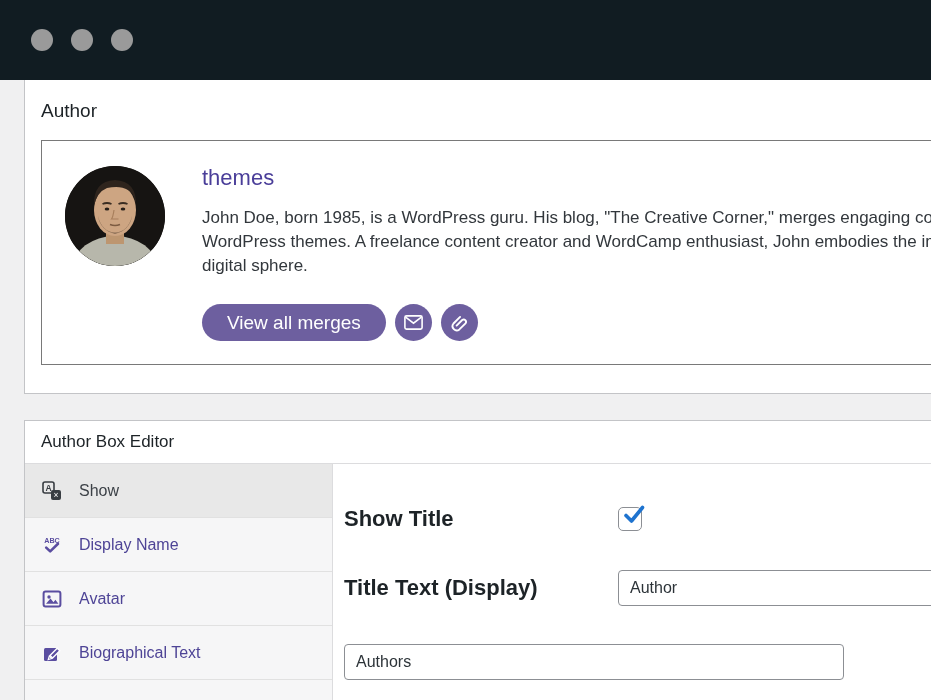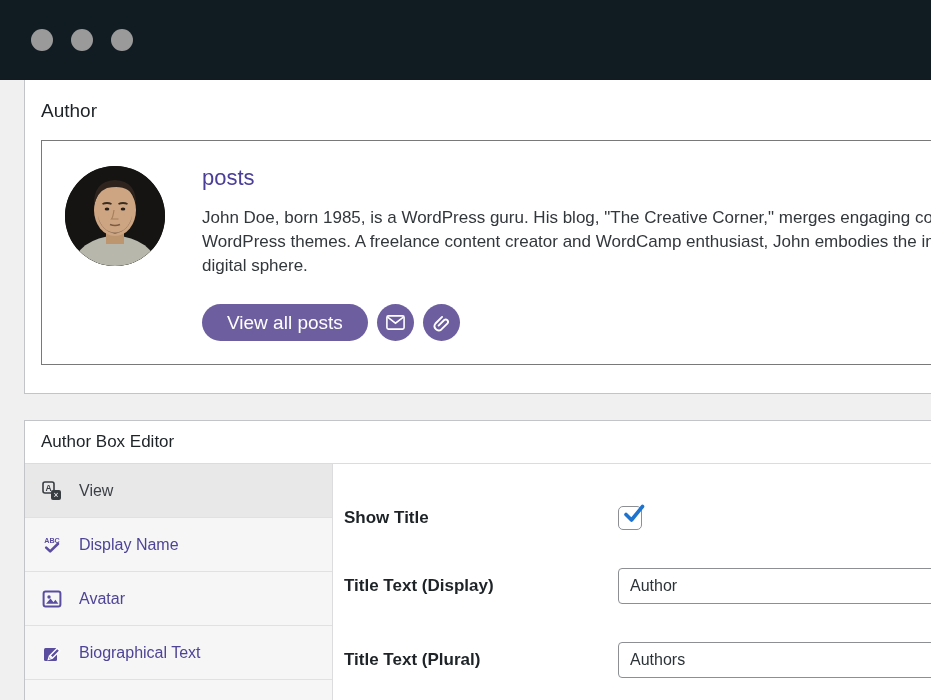--- a/index.html
+++ b/index.html
@@ -75,21 +75,21 @@
     padding-left: 17px; gap: 17px; cursor: pointer;
     border-bottom: 1px solid #e1e1e1;
     font-size: 16px; color: var(--sidebarlink, #4e4496);
   }
   .side-item.active { background: #e8e8e8; color: #3c4147; }
   .side-item.filler { cursor: default; border-bottom: none; }
   .side-item .ic { width: 20px; height: 20px; flex: 0 0 20px; }
 
   .content { flex: 1; padding: 42px 0 0 11px; }
   .field-row { display: flex; align-items: center; margin-bottom: 38px; }
-  .field-label { width: 274px; font-size: 17px; font-weight: 700; color: #1d2327; }
+  .field-label { width: 274px; font-size: 22px; font-weight: 700; color: #1d2327; }
   .text-input {
     width: 500px; height: 36px; border: 1px solid #8c8f94; border-radius: 4px;
     background: #fff; padding: 0 11px; color: #2c3338;
     font-family: "Liberation Sans", sans-serif; font-size: 16px;
   }
   .checkbox {
     position: relative; width: 24px; height: 24px; cursor: pointer;
     border: 1px solid #8c8f94; border-radius: 5px; background: #fff;
   }
   .checkbox svg { position: absolute; left: 1px; top: -7px; }
@@ -120,28 +120,28 @@
           <ellipse cx="42" cy="43" rx="2.3" ry="1.6" fill="#261e18"></ellipse>
           <ellipse cx="58" cy="43" rx="2.3" ry="1.6" fill="#261e18"></ellipse>
           <path d="M37.5 38 Q42 36 46.5 38" stroke="#3a2d22" stroke-width="1.8" fill="none"></path>
           <path d="M53.5 38 Q58 36 62.5 38" stroke="#3a2d22" stroke-width="1.8" fill="none"></path>
           <path d="M49 44 Q48 51 46.5 53 L53.5 53" stroke="#a87f5c" stroke-width="1.2" fill="none"></path>
           <path d="M45 58.5 Q50 60.5 55 58.5" stroke="#7d5c42" stroke-width="1.5" fill="none"></path>
         </svg>
       </div>
 
       <div class="author-info">
-        <a class="username">posts</a>
+        <a class="username">themes</a>
         <div class="bio">
           <div>John Doe, born 1985, is a WordPress guru. His blog, "The Creative Corner," merges engaging content with sleek</div>
           <div>WordPress themes. A freelance content creator and WordCamp enthusiast, John embodies the impact of WordPress in the</div>
           <div>digital sphere.</div>
         </div>
         <div class="actions">
-          <button class="view-posts">View all posts</button>
+          <button class="view-posts">View all merges</button>
           <a class="icon-circle">
             <svg width="19" height="15" viewBox="0 0 19 15">
               <rect x="0.9" y="0.9" width="17.2" height="13.2" rx="1.6" fill="none" stroke="#fff" stroke-width="1.6"></rect>
               <path d="M1.6 2.2 L9.5 8.2 L17.4 2.2" stroke="#fff" stroke-width="1.6" fill="none"></path>
             </svg>
           </a>
           <a class="icon-circle">
             <svg width="21" height="21" viewBox="0 0 21 21">
               <path d="M7.6 13.6 L13.2 8.0 a2.35 2.35 0 0 1 3.3 3.3 L10.4 17.4 a4.2 4.2 0 0 1 -5.9 -5.9 L11.1 4.9" stroke="#fff" stroke-width="1.9" fill="none" stroke-linecap="round"></path>
             </svg>
@@ -158,21 +158,21 @@
 
     <div class="editor-body">
       <ul class="sidebar">
         <li class="side-item active">
           <svg class="ic" viewBox="0 0 20 20">
             <rect x="1" y="1" width="11" height="11" rx="2" fill="none" stroke="#383d42" stroke-width="1.6"></rect>
             <text x="6.5" y="10" font-size="8.5" font-weight="bold" fill="#383d42" text-anchor="middle" font-family="Liberation Sans, sans-serif">A</text>
             <rect x="9" y="9" width="10" height="10" rx="2" fill="#383d42"></rect>
             <text x="14" y="16.6" font-size="8.5" fill="#fff" text-anchor="middle" font-family="Liberation Sans, sans-serif">×</text>
           </svg>
-          <span>View</span>
+          <span>Show</span>
         </li>
         <li class="side-item">
           <svg class="ic" viewBox="0 0 20 20">
             <text x="10" y="8" font-size="7.2" font-weight="bold" fill="#5a4da0" text-anchor="middle" font-family="Liberation Sans, sans-serif">ABC</text>
             <path d="M4.2 12.6 L8.2 16.4 L16 8.8" stroke="#5a4da0" stroke-width="2.6" fill="none" stroke-linecap="round" stroke-linejoin="round"></path>
           </svg>
           <span>Display Name</span>
         </li>
         <li class="side-item">
           <svg class="ic" viewBox="0 0 20 20">
@@ -202,20 +202,19 @@
             </svg>
           </div>
         </div>
 
         <div class="field-row">
           <div class="field-label">Title Text (Display)</div>
           <input class="text-input" type="text" value="Author" style="">
         </div>
 
         <div class="field-row">
-          <div class="field-label">Title Text (Plural)</div>
           <input class="text-input" type="text" value="Authors" style="">
         </div>
       </div>
     </div>
   </div>
 
 </div>
 
 </body></html>

